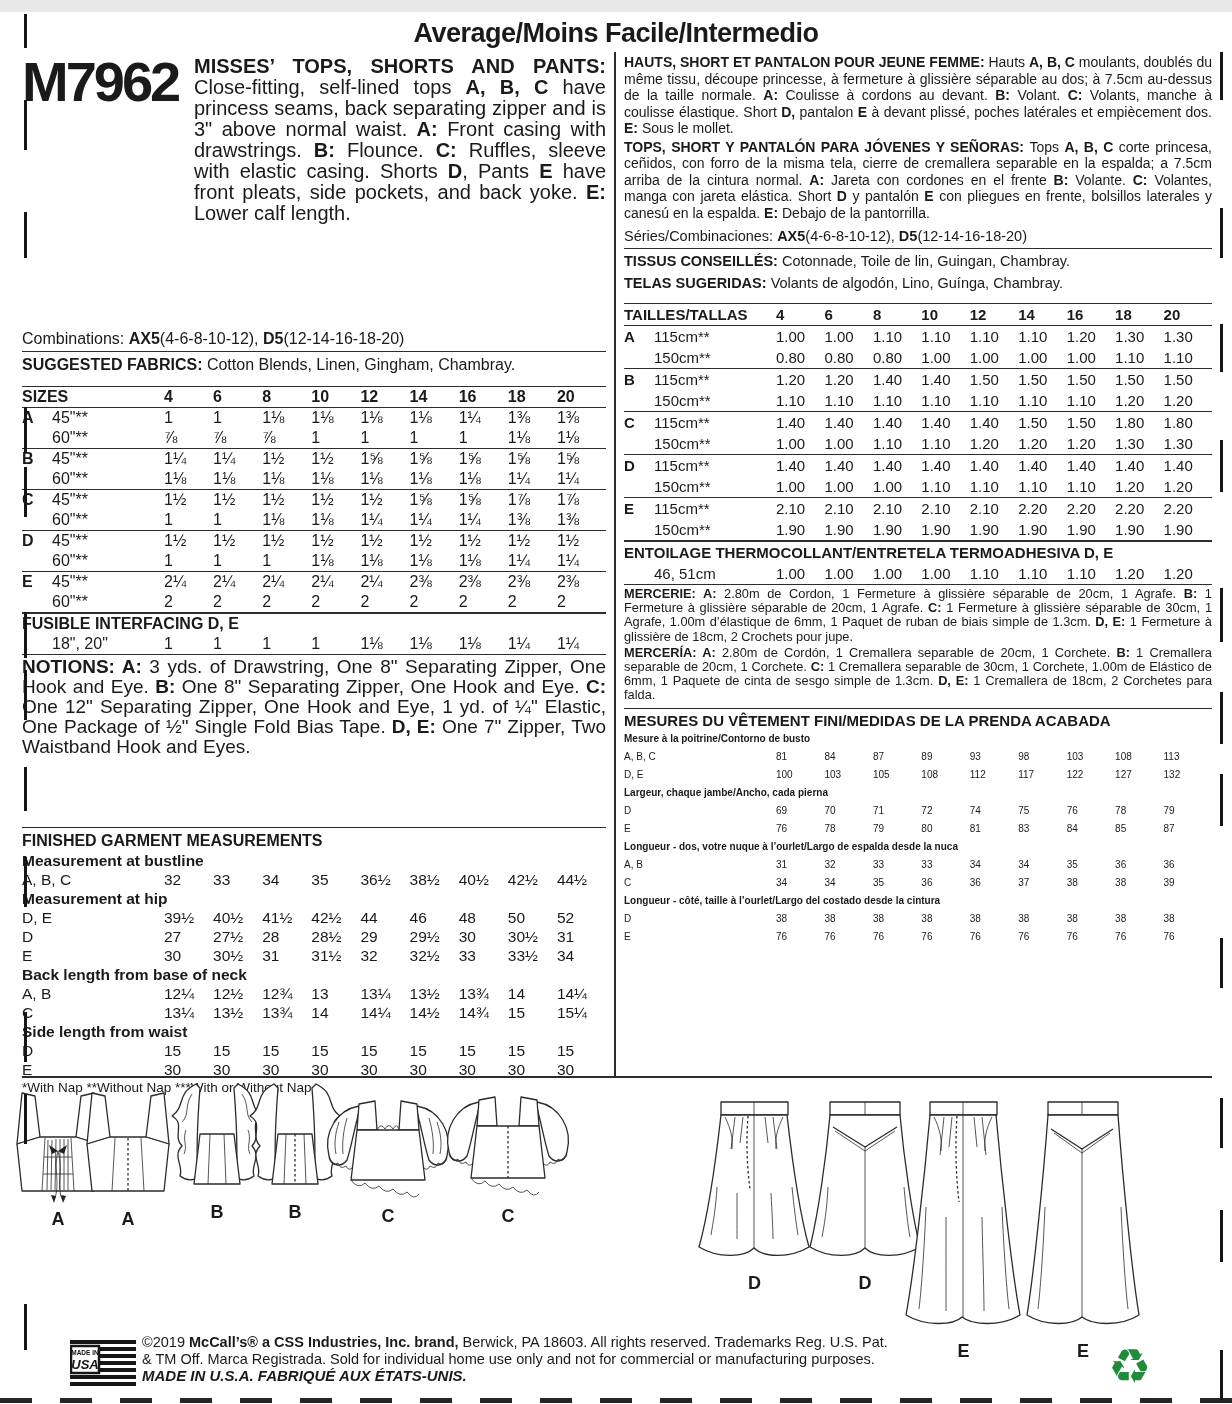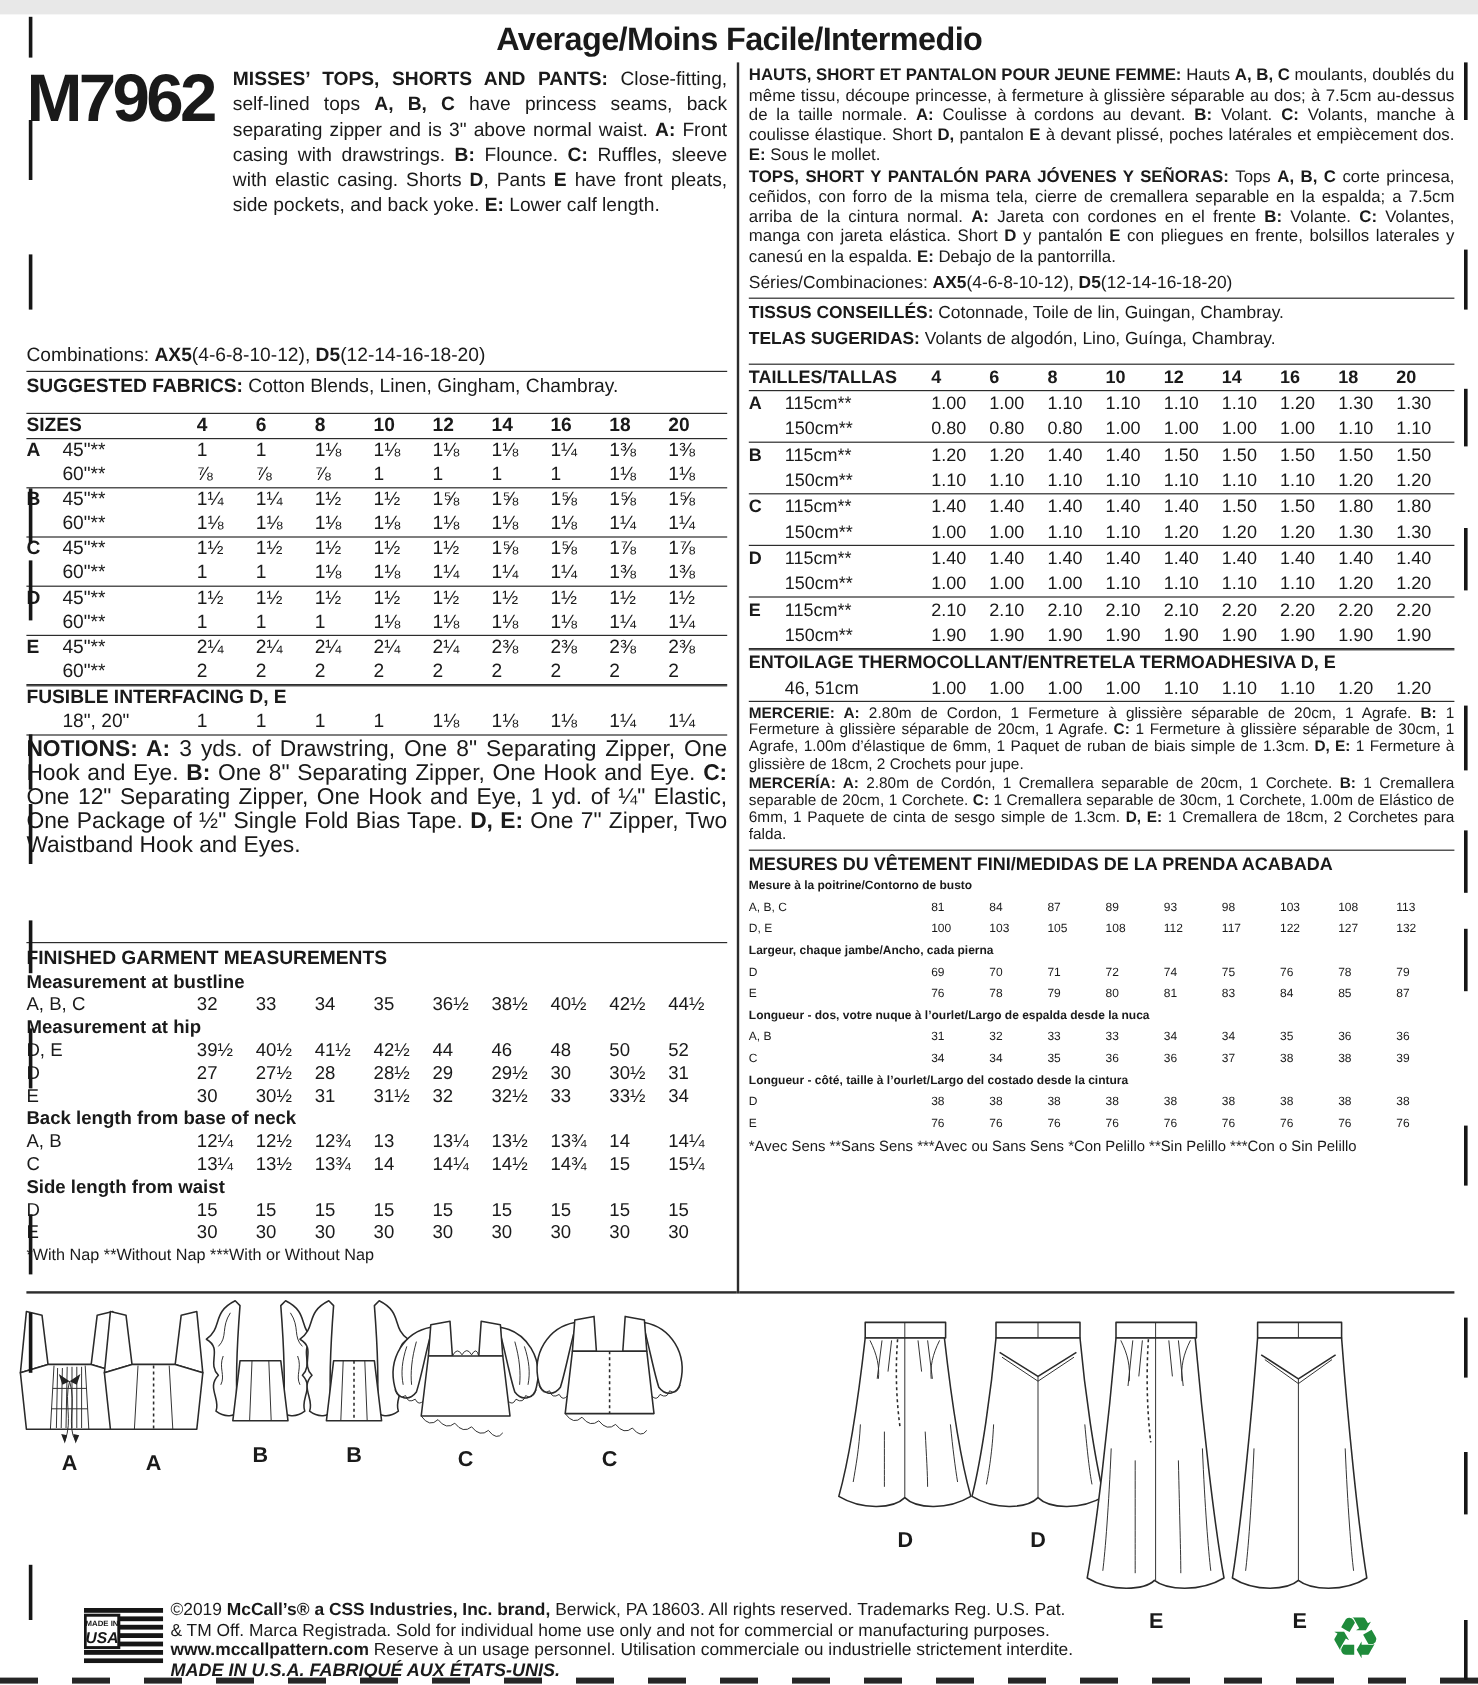--- a/index.html
+++ b/index.html
@@ -7,21 +7,21 @@
         font-family:"Liberation Sans","DejaVu Sans",sans-serif;overflow:hidden;margin:12px auto;}
   .b{font-weight:700;}
   .hdr{position:absolute;top:6px;left:0;width:100%;text-align:center;font-weight:700;font-size:27px;letter-spacing:-0.5px;}
   .columns{position:absolute;top:40px;left:22px;width:1194px;height:1026px;display:flex;}
   .col{box-sizing:border-box;border-bottom:2px solid #2c2c2c;}
   .col.left{width:592px;padding-right:8px;}
   .col.right{width:596px;padding-left:8px;}
   .divider{width:2px;background:#2c2c2c;}
   .toprow{display:flex;margin-top:4px;}
   .pnum{font-weight:700;font-size:56px;letter-spacing:-3px;line-height:52px;width:172px;flex:none;}
-  p.desc{margin:0;font-size:16px;line-height:21px;text-align:justify;}
+  p.desc{margin:0;font-size:20px;line-height:21px;text-align:justify;}
   p.desc-r{margin:2px 0 0 0;font-size:14px;line-height:16.5px;text-align:justify;}
   .combos{margin-top:104px;font-size:16px;line-height:21px;border-bottom:1.5px solid #2c2c2c;padding-bottom:2px;}
   .combos-r{margin-top:6px;font-size:14.5px;line-height:19px;border-bottom:1.5px solid #2c2c2c;padding-bottom:2px;}
   .fabrics{font-size:16px;line-height:22px;margin-top:2px;}
   .fabrics-r{font-size:14.5px;line-height:20px;margin-top:2px;}
   .stable{margin-top:10px;}
   .trow{display:grid;grid-template-columns:30px 112px repeat(9,1fr);}
   .left .trow{font-size:16px;line-height:20px;}
   .right .trow{grid-template-columns:30px 122px repeat(9,1fr);font-size:15px;line-height:21px;}
   .rule-top{border-top:1.5px solid #2c2c2c;}
@@ -608,21 +608,20 @@
               <div class="tcell">76</div>
               <div class="tcell">76</div>
               <div class="tcell">76</div>
               <div class="tcell">76</div>
               <div class="tcell">76</div>
               <div class="tcell">76</div>
               <div class="tcell">76</div>
               <div class="tcell">76</div>
             </div>
           </div>
-        <div class="footnote">*Avec Sens **Sans Sens ***Avec ou Sans Sens   *Con Pelillo **Sin Pelillo ***Con o Sin Pelillo</div>
       </div>
     </div>
   </div>
 
   <div class="illustrations">
 
     <div class="fig" style="left:8px;top:15px;width:100px;">
       <svg class="ln" width="100" height="118" viewBox="0 0 100 118">
         <path d="M14,6 L27,9 L32,50 L9,57 Z"></path>
           <path d="M86,6 L73,9 L68,50 L91,57 Z"></path>
@@ -769,21 +768,20 @@
           <rect x="0" y="35" width="66" height="4"></rect>
         <rect x="0" y="42" width="66" height="4"></rect>
       </g>
       <rect x="1" y="6" width="28" height="27" fill="#fff" stroke="#161616" stroke-width="2.5"></rect>
       <text x="15" y="15" text-anchor="middle" font-size="6.5" font-weight="bold" font-family="Liberation Sans, sans-serif" fill="#161616">MADE IN</text>
       <text x="15" y="29" text-anchor="middle" font-size="13" font-weight="bold" font-style="italic" font-family="Liberation Sans, sans-serif" fill="#161616">USA</text>
     </svg>
     <div class="ftext">
       <div><span>©2019 </span><span class="b">McCall’s® a CSS Industries, Inc. brand,</span><span> Berwick, PA 18603. All rights reserved. Trademarks Reg. U.S. Pat.</span></div>
       <div><span>&amp; TM Off. Marca Registrada. Sold for individual home use only and not for commercial or manufacturing purposes.</span></div>
-      <div><span class="b">www.mccallpattern.com</span><span>  Reserve à un usage personnel. Utilisation commerciale ou industrielle strictement interdite.</span></div>
       <div class="fmade">MADE IN U.S.A.  FABRIQUÉ AUX ÉTATS-UNIS.</div>
     </div>
     <div class="recycle" style="color: rgb(31, 139, 59);">♻</div>
   </div>
 
   <div class="cutline"></div>
 <div class="regmark" style="left: 24px; top: 2px; height: 34px;"></div>
     <div class="regmark" style="left: 24px; top: 88px; height: 50px;"></div>
     <div class="regmark" style="left: 24px; top: 200px; height: 46px;"></div>
     <div class="regmark" style="left: 24px; top: 395px; height: 46px;"></div>

